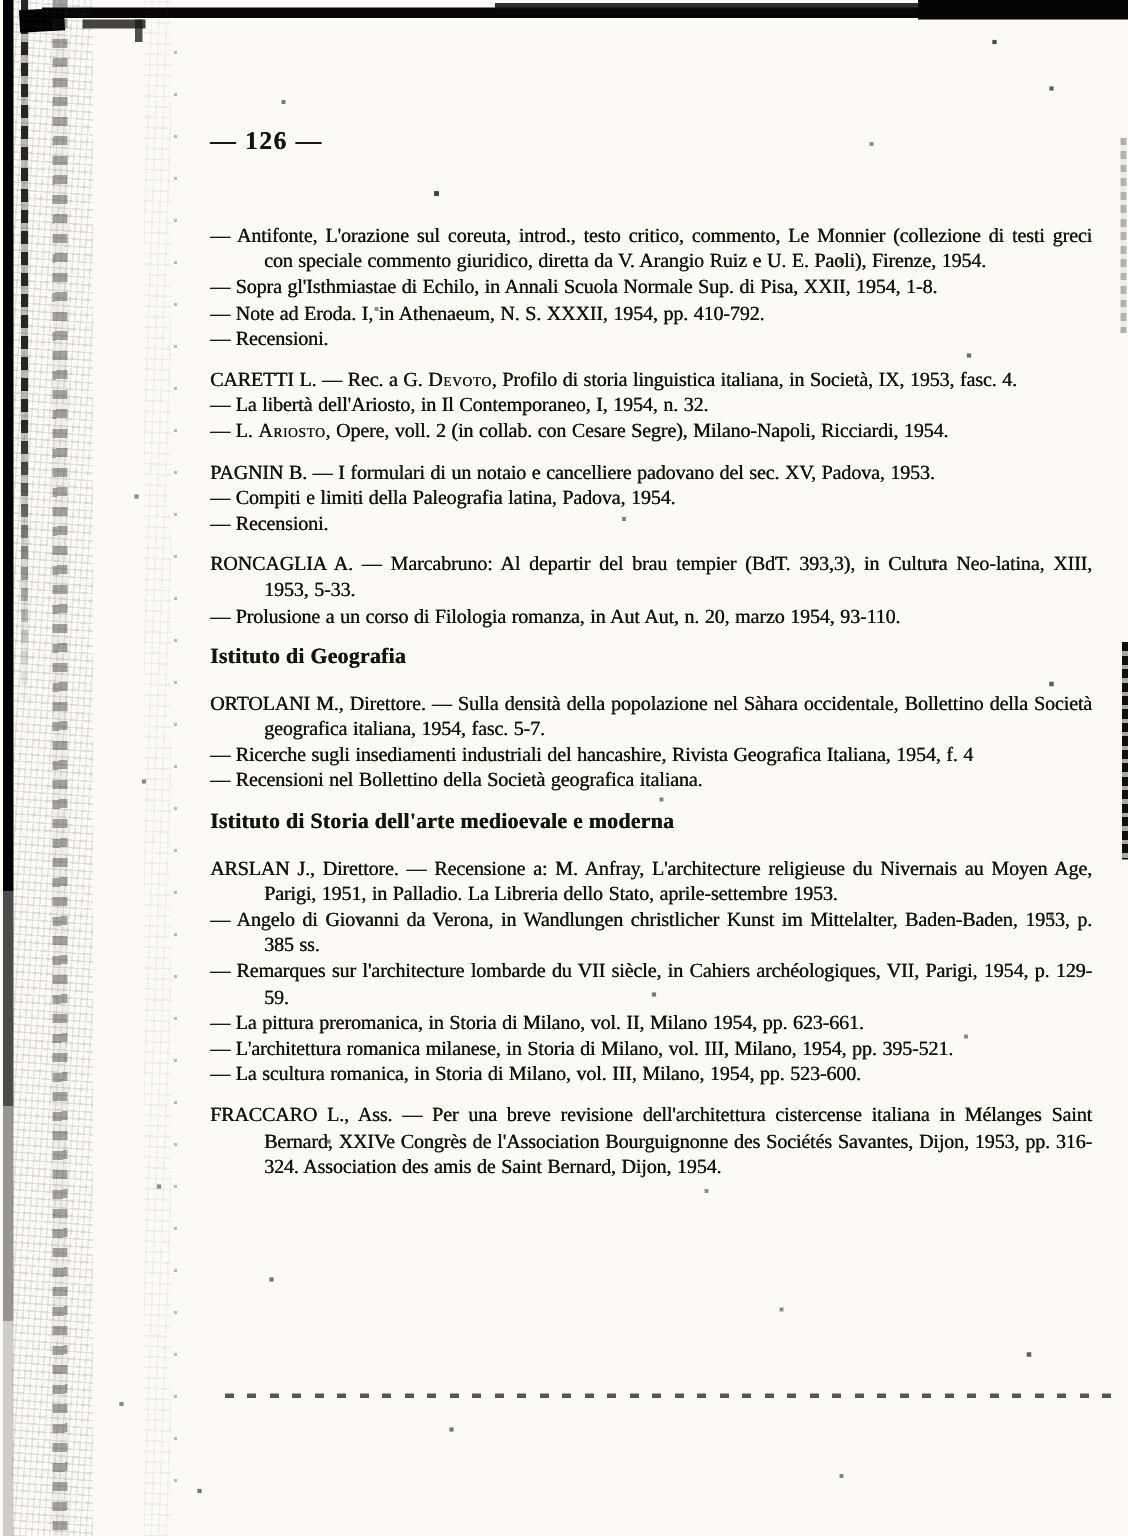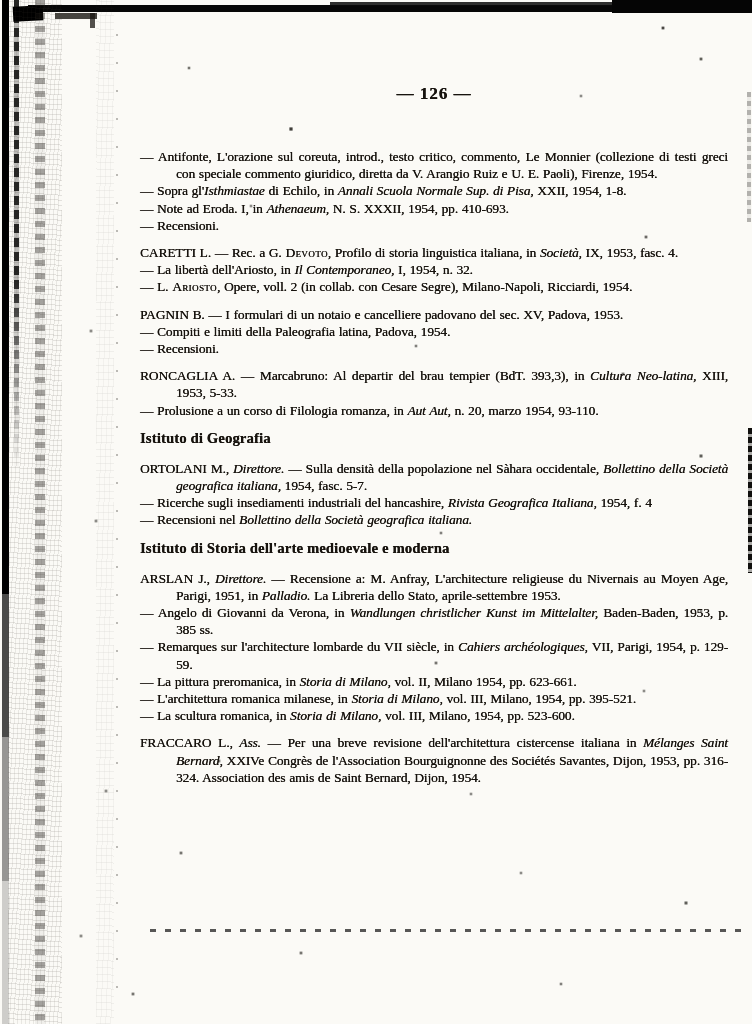--- a/index.html
+++ b/index.html
@@ -8,34 +8,34 @@
     background:var(--paper,#fbfaf6);
     font-family:"Liberation Serif","DejaVu Serif",serif;
     color:var(--ink,#17130e);
   }
   .page{position:absolute;inset:0;}
   .content{
     position:absolute;left:140px;top:84px;width:588px;
     text-shadow:0.25px 0 0 currentColor;
   }
   .page-number{
-    text-align:center;font-weight:bold;font-size:17px;line-height:20px;
+    text-align:left;font-weight:bold;font-size:17px;line-height:20px;
     letter-spacing:1px;margin:0 0 44px 0;
   }
   .entry{
     margin:0;padding-left:36px;text-indent:-36px;
     text-align:justify;font-size:13.4px;line-height:17.2px;
     letter-spacing:-0.1px;word-spacing:0.5px;
   }
   .group{margin:0 0 10px 0;}
   .section-heading{
     text-align:left;font-weight:bold;font-size:14.5px;line-height:18px;
     margin:5px 0 13px 0;letter-spacing:0.2px;
   }
-  .it{font-style:italic;}
+  .it{}
   .sc{font-variant:small-caps;letter-spacing:0.4px;}
 
   
   .art{position:absolute;pointer-events:none;}
   #top-line{left:28px;top:5px;width:724px;height:7px;background:#070707;}
   #top-line2{left:330px;top:2px;width:300px;height:4px;background:rgba(10,10,10,.85);}
   #top-right-band{left:612px;top:0;width:140px;height:13px;background:#050505;}
   #corner-blob{left:13px;top:6px;width:30px;height:15px;background:#000;transform:rotate(-3deg);}
   #corner-mark{left:55px;top:13px;width:42px;height:6px;background:rgba(25,22,18,.8);}
   #corner-mark2{left:90px;top:13px;width:5px;height:15px;background:rgba(25,22,18,.75);}
@@ -100,21 +100,21 @@
   <div class="art" id="right-streak2"></div>
   <div class="art" id="bottom-dashes"></div>
   <div class="art" id="specks"></div>
 
   <div class="content">
     <div class="page-number">— 126 —</div>
     <div id="bib-root">
         <div class="group">
           <p class="entry"><span>— Antifonte, L'orazione sul coreuta, introd., testo critico, commento, Le Monnier (collezione di testi greci con speciale commento giuridico, diretta da V. Arangio Ruiz e U. E. Paoli), Firenze, 1954.</span></p>
           <p class="entry"><span>— Sopra gl'</span><span class="it">Isthmiastae</span><span> di Echilo, in </span><span class="it">Annali Scuola Normale Sup. di Pisa,</span><span> XXII, 1954, 1-8.</span></p>
-          <p class="entry"><span>— Note ad Eroda. I, in </span><span class="it">Athenaeum,</span><span> N. S. XXXII, 1954, pp. 410-693.</span></p>
+          <p class="entry"><span>— Note ad Eroda. I, in </span><span class="it">Athenaeum,</span><span> N. S. XXXII, 1954, pp. 410-792.</span></p>
           <p class="entry"><span>— Recensioni.</span></p>
         </div>
         <div class="group">
           <p class="entry"><span>CARETTI L. — Rec. a G. </span><span class="sc">Devoto</span><span>, Profilo di storia linguistica italiana, in </span><span class="it">Società,</span><span> IX, 1953, fasc. 4.</span></p>
           <p class="entry"><span>— La libertà dell'Ariosto, in </span><span class="it">Il Contemporaneo,</span><span> I, 1954, n. 32.</span></p>
           <p class="entry"><span>— L. </span><span class="sc">Ariosto</span><span>, Opere, voll. 2 (in collab. con Cesare Segre), Milano-Napoli, Ricciardi, 1954.</span></p>
         </div>
         <div class="group">
           <p class="entry"><span>PAGNIN B. — I formulari di un notaio e cancelliere padovano del sec. XV, Padova, 1953.</span></p>
           <p class="entry"><span>— Compiti e limiti della Paleografia latina, Padova, 1954.</span></p>

